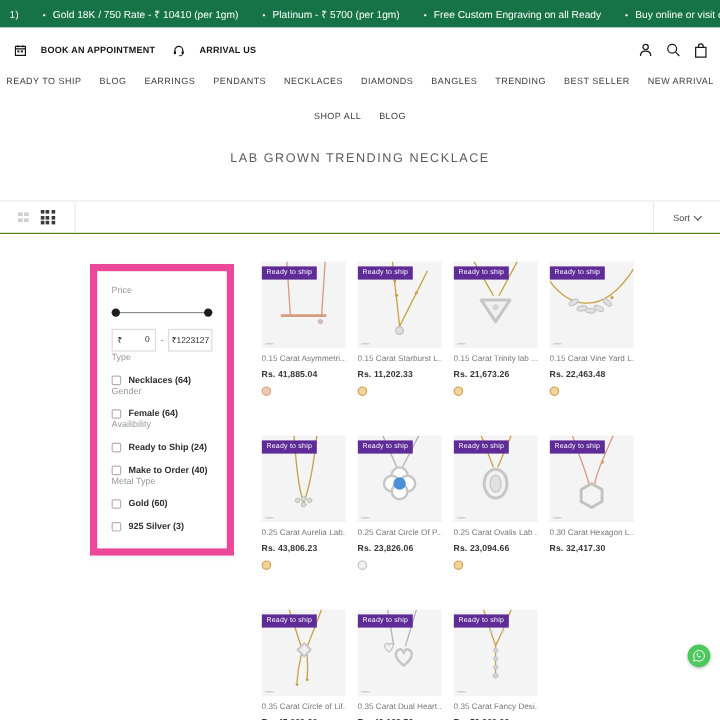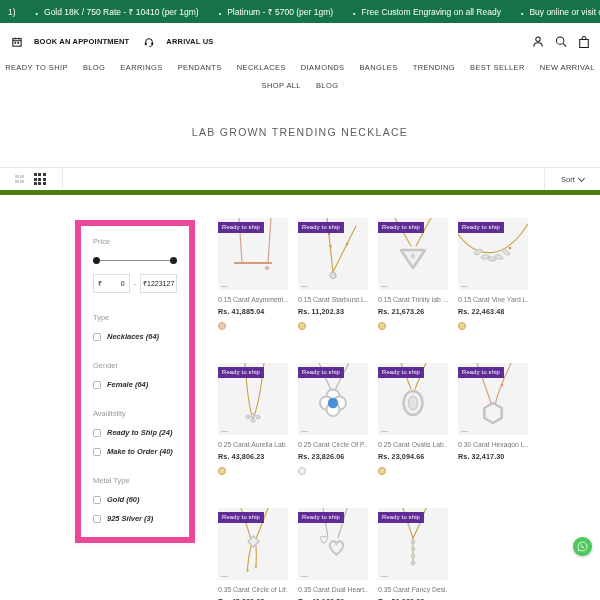--- a/index.html
+++ b/index.html
@@ -34,31 +34,31 @@
   .logo-sub  { font-size:6px; letter-spacing:4.2px; color:#4a4a4a; margin-top:1px; }
   .hdr-icons { position:absolute; right:10px; top:50%; transform:translateY(-50%); display:flex; gap:11px; align-items:center; }
   .hdr-icons svg { display:block; cursor:pointer; }
   
   .nav1, .nav2 {
     position:absolute; left:0; right:0;
     display:flex; justify-content:center; gap:15px;
     font-size:7.5px; color:#3d3d3d; letter-spacing:.4px;
   }
   .nav1 { top:63px; }
-  .nav2 { top:81px; }
+  .nav2 { top:92px; }
   .nav-item { cursor:pointer; }
   
   .page-title {
     position:absolute; top:126px; left:0; right:0;
     text-align:center; font-size:10.5px; color:#5d5d5d; letter-spacing:1.3px;
   }
   
   .toolbar {
     position:absolute; top:167px; left:0; right:0; height:28px;
-    border-top:1px solid #eaeaea; border-bottom:5px solid #4d7c0f;
+    border-top:1px solid #eaeaea; border-bottom:1px solid #4d7c0f;
   }
   .view-toggles {
     position:absolute; left:0; top:0; bottom:0; width:63px;
     border-right:1px solid #eaeaea;
     display:flex; align-items:center; gap:10px; padding-left:15px;
   }
   .grid-icon { display:grid; gap:1.5px; cursor:pointer; }
   .grid-icon.g2 { grid-template-columns:repeat(2,3.5px); }
   .grid-icon.g2 i { width:3.5px; height:3.5px; background:#cfcfcf; }
   .grid-icon.g3 { grid-template-columns:repeat(3,3px); }
@@ -84,22 +84,22 @@
   .dot-min { left:-2px; } .dot-max { right:-2px; }
   .price-row { display:flex; align-items:center; gap:4px; }
   .price-box {
     border:1px solid #dcdcdc; height:19px; flex:1; min-width:0;
     display:flex; align-items:center; padding:0 4px;
     font-size:7px; color:#222; background:#fff;
   }
   .price-box.min { justify-content:space-between; }
   .price-box.max { justify-content:center; }
   .dash { color:#8a8a8a; font-size:8px; }
-  .flt-section { margin-top:20px; }
-  .flt-opt { display:flex; align-items:center; gap:6px; margin-top:10px; font-size:7.5px; color:#2d2d2d; font-weight:bold; cursor:pointer;font-style:italic; }
+  .flt-section { margin-top:0; }
+  .flt-opt { display:flex; align-items:center; gap:6px; margin-top:10px; font-size:7.5px; color:#2d2d2d; font-weight:bold; cursor:pointer; }
   .cbx { width:8px; height:8px; border:1px solid #b3b3b3; border-radius:1.5px; background:#fff; flex:none; }
   
   .grid {
     position:absolute; left:218px; top:218px;
     display:grid; grid-template-columns:repeat(4,70px);
     column-gap:10px; row-gap:10px;
   }
   .card { width:70px; height:135px; cursor:pointer; }
   .imgbox { width:70px; height:72px; background:#f4f4f4; position:relative; overflow:hidden; }
   .imgbox svg { position:absolute; left:0; top:0; }

